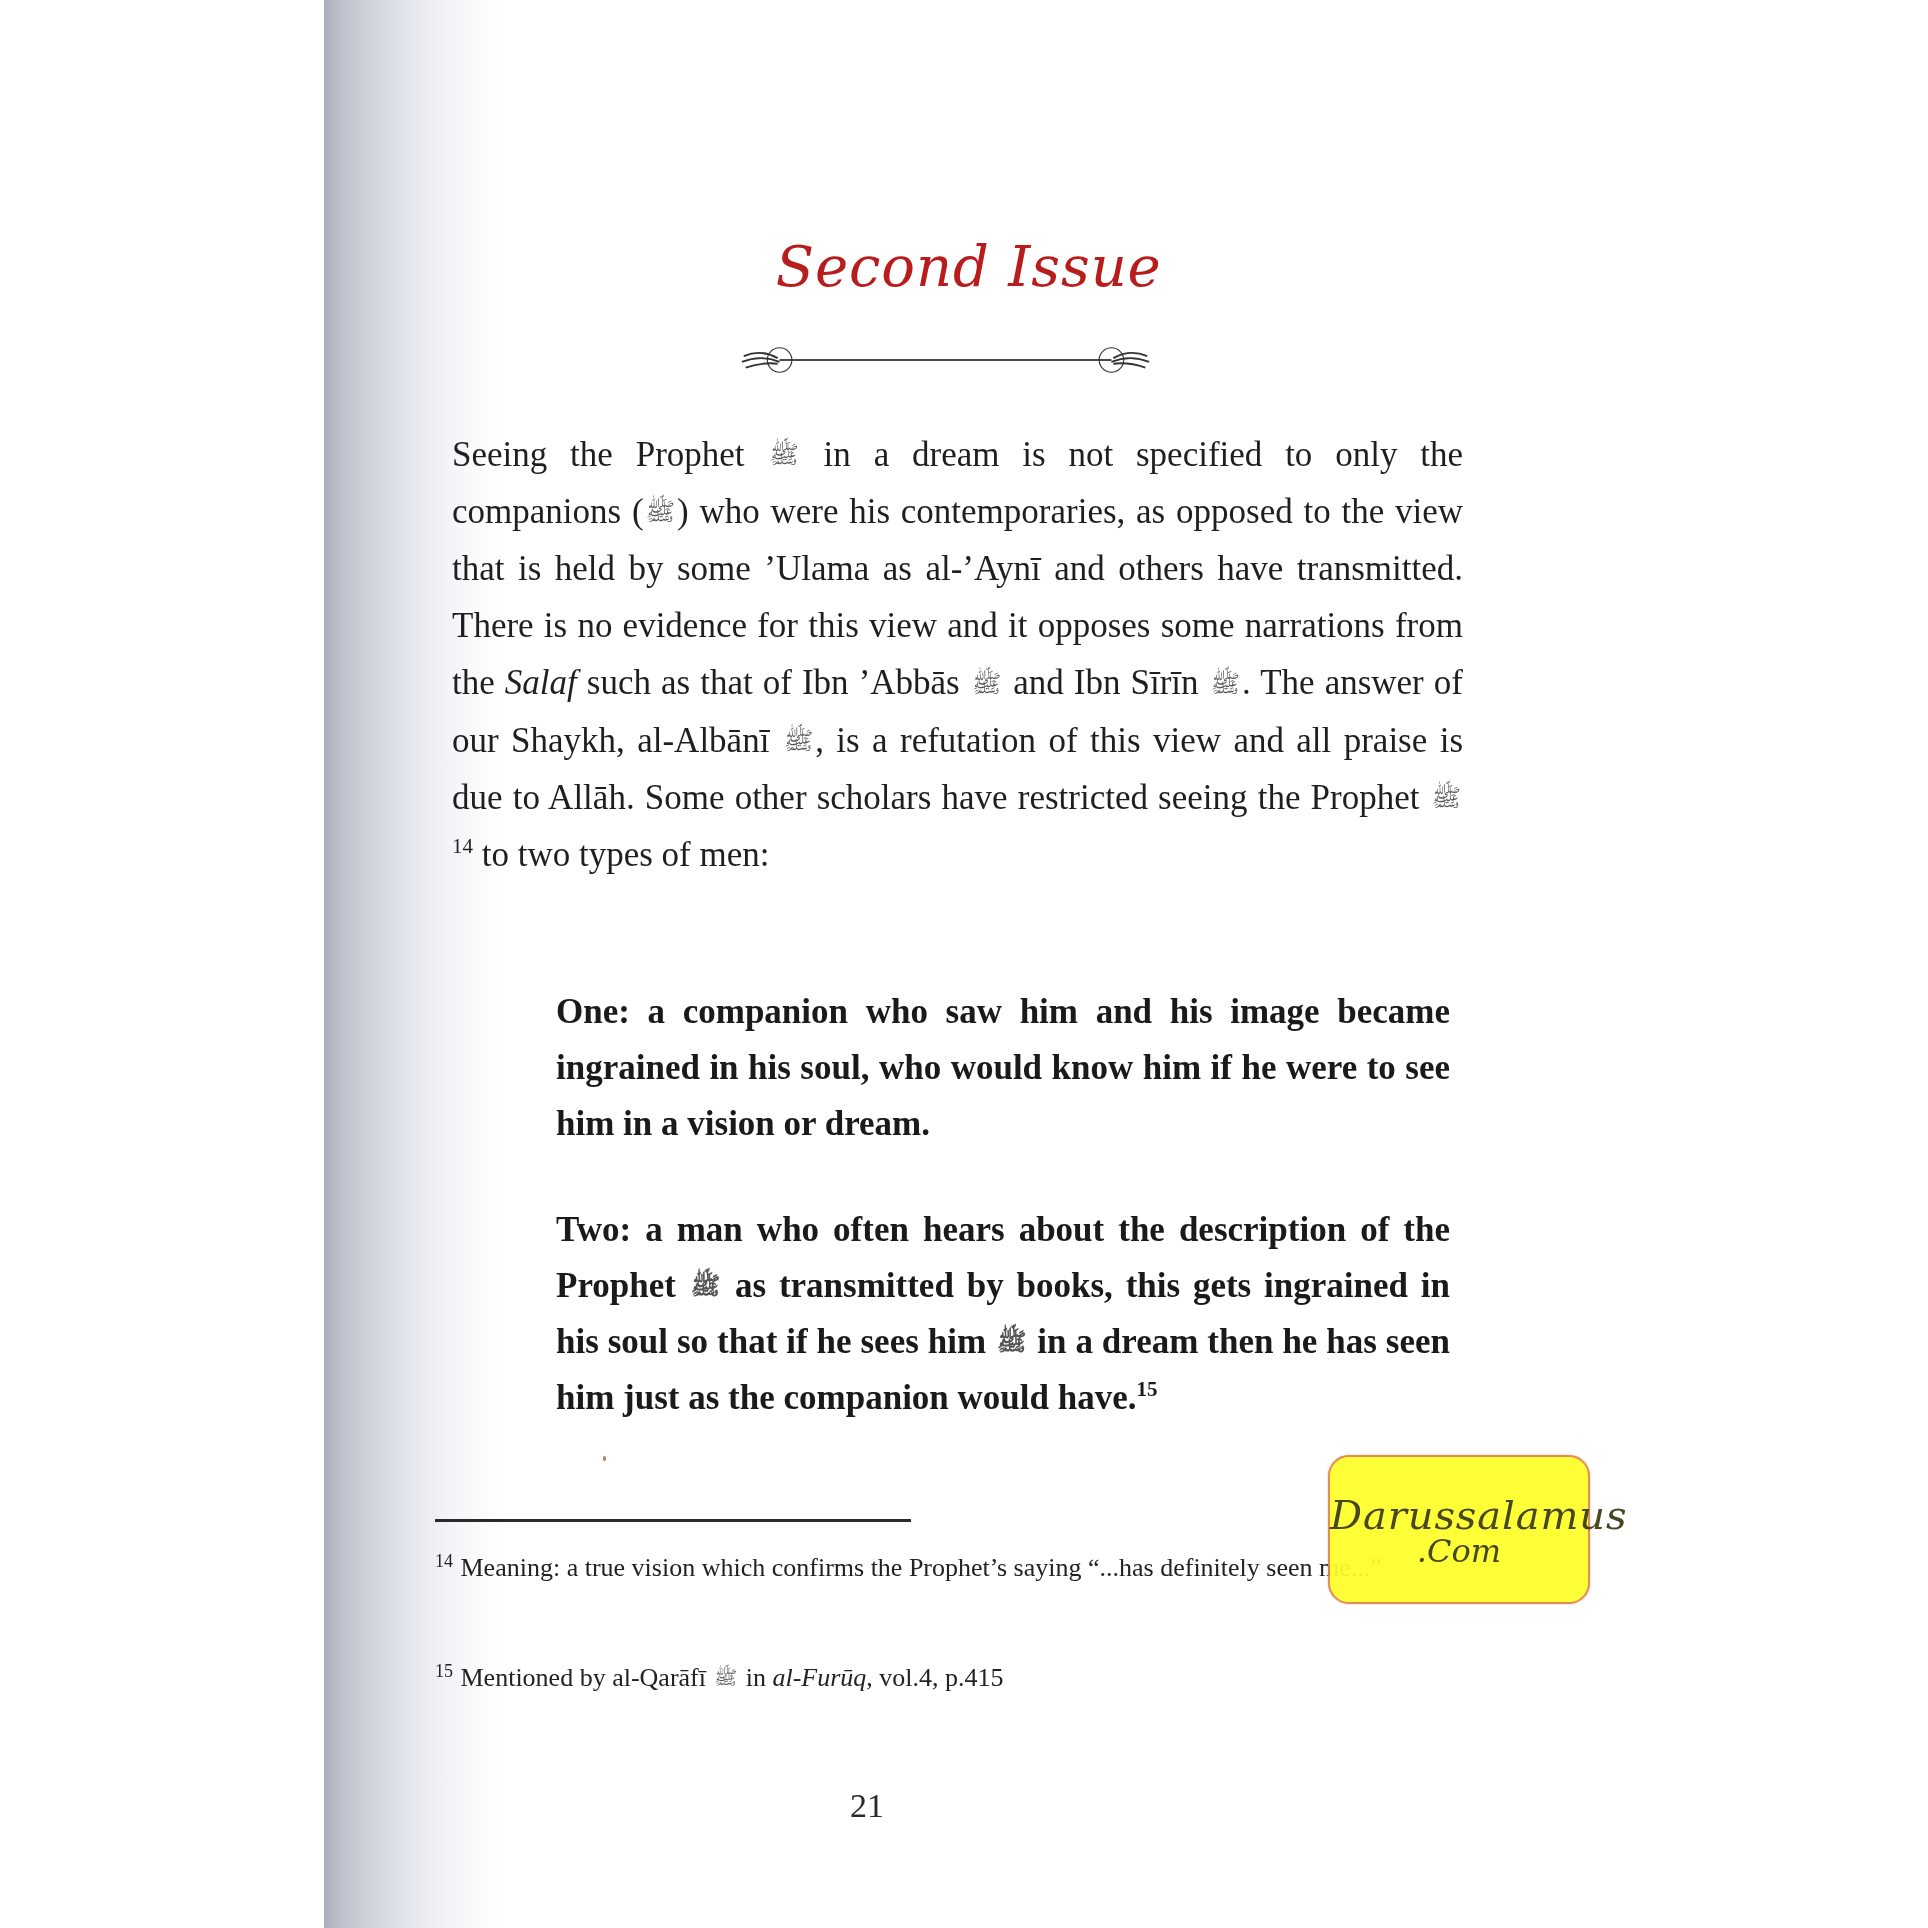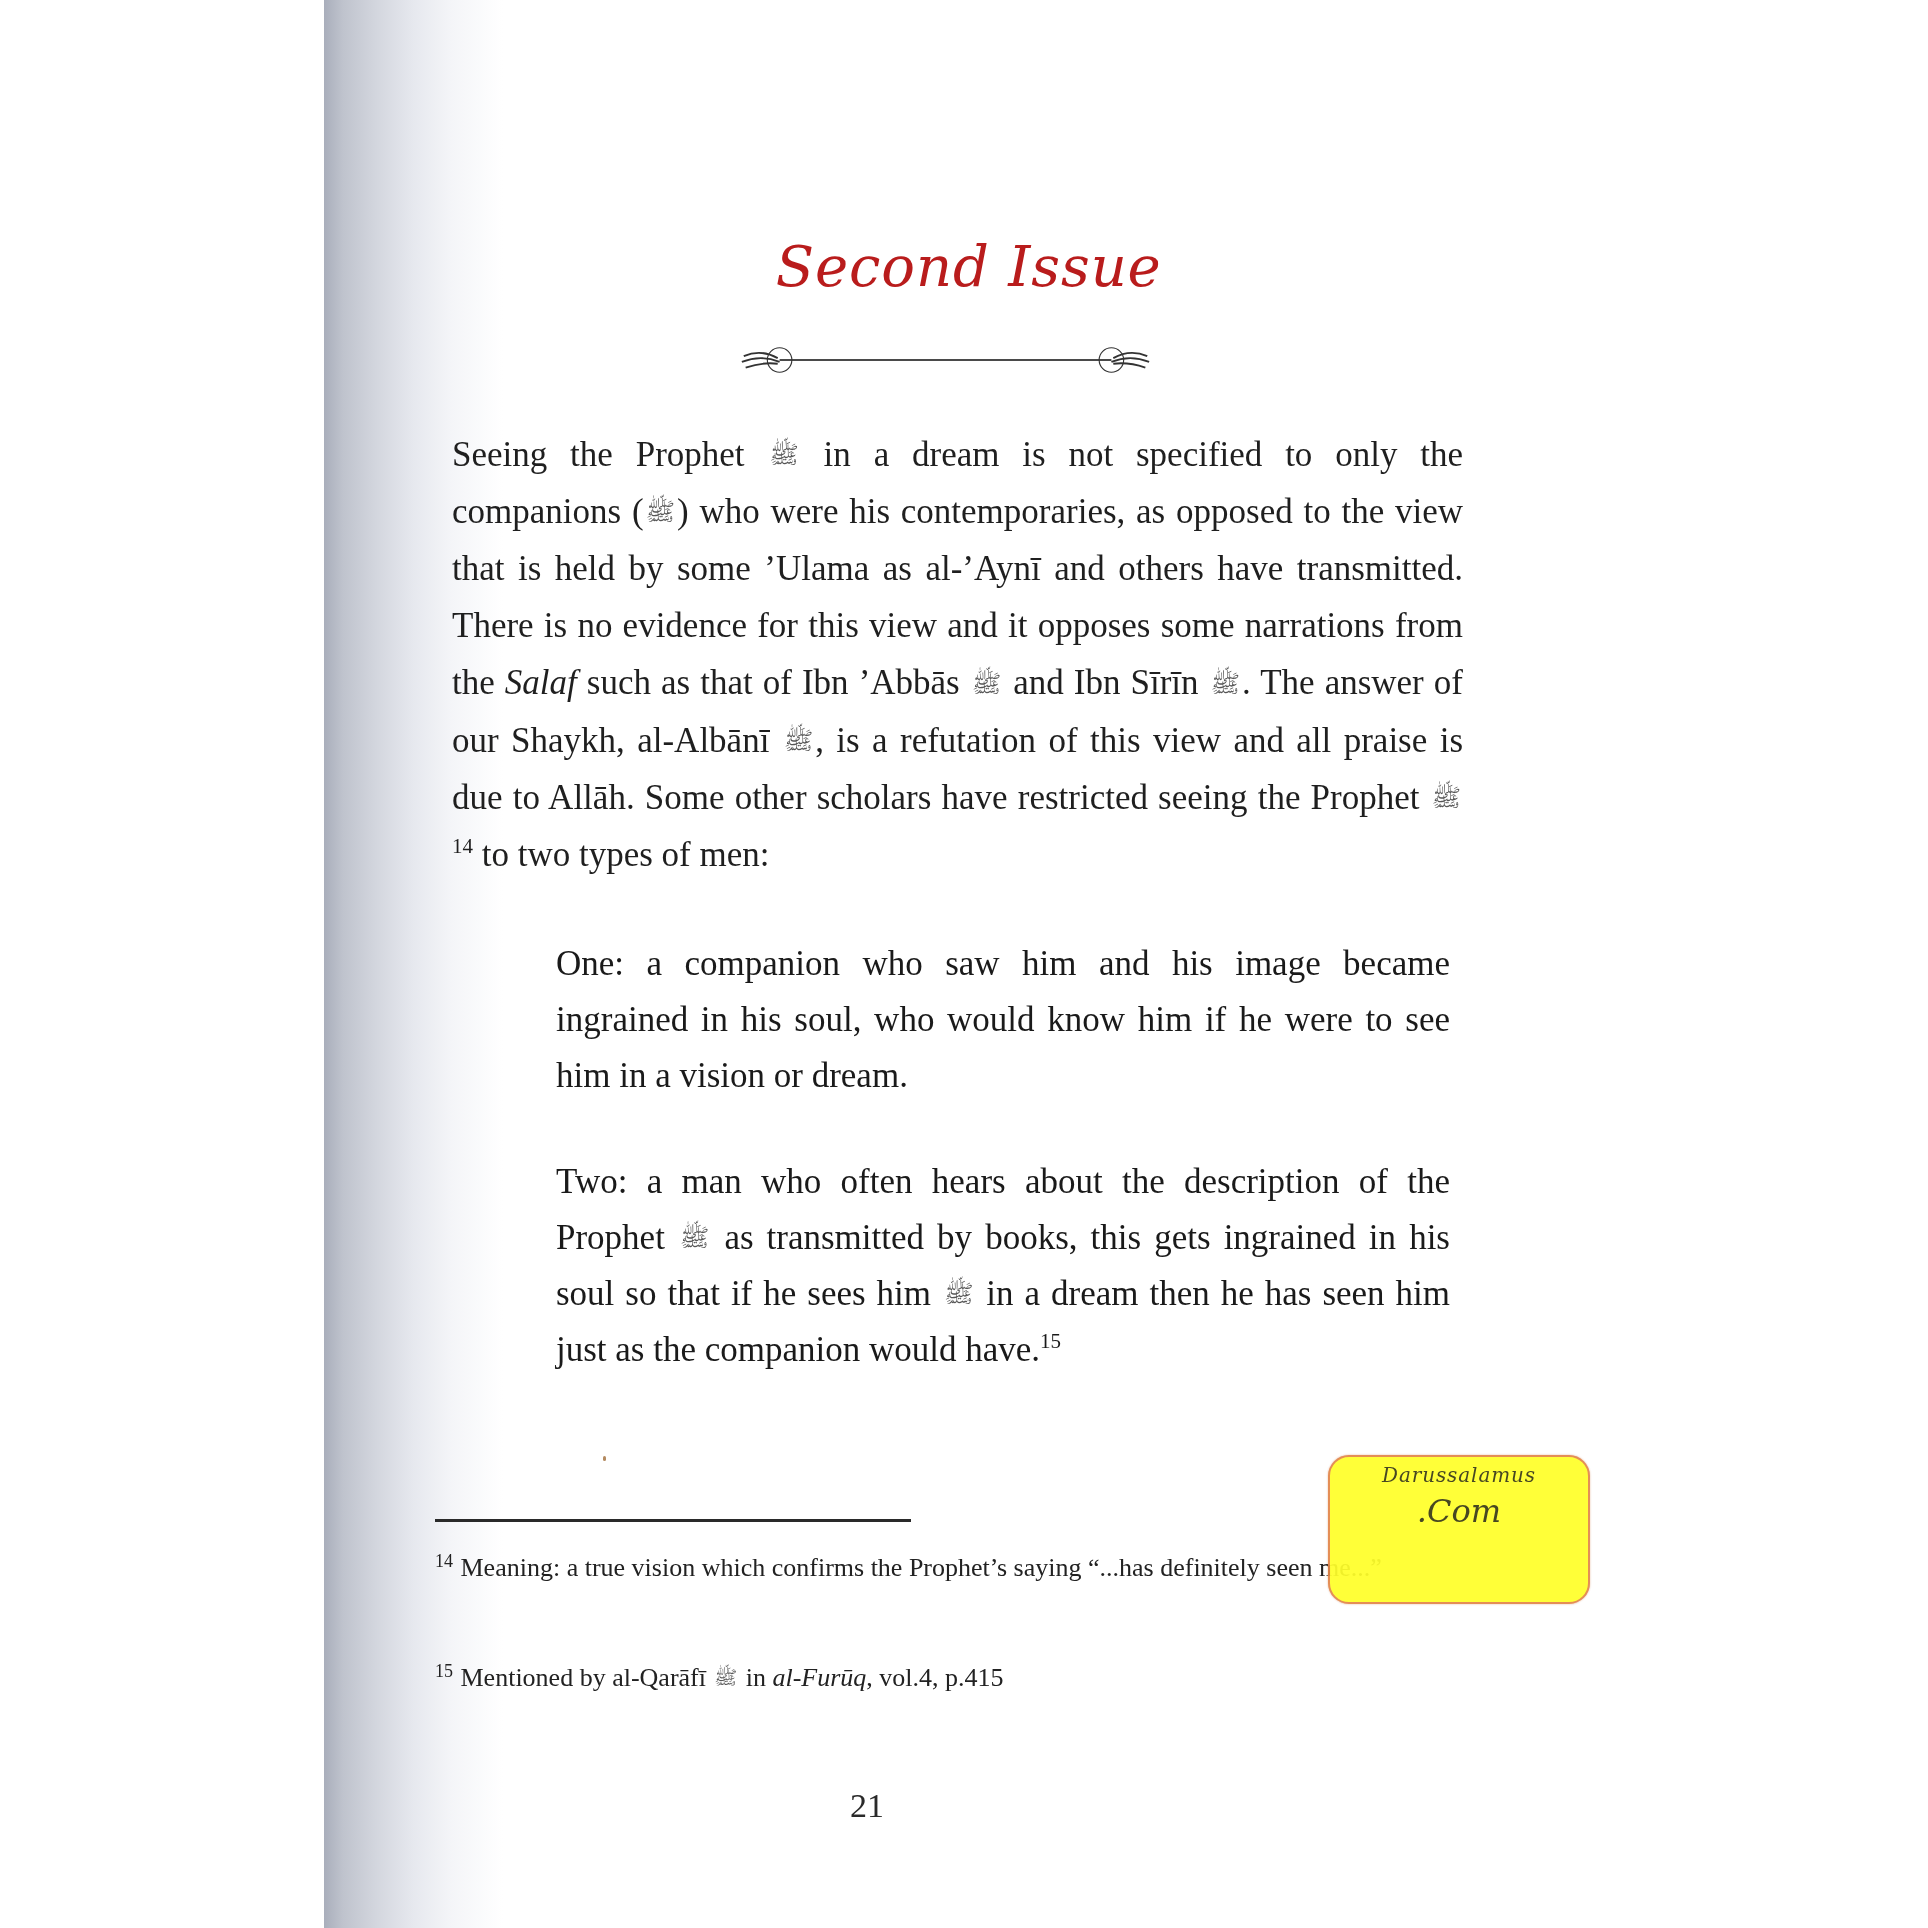--- a/index.html
+++ b/index.html
@@ -62,24 +62,25 @@
       text-align-last: left;
       color: #1f1f1f;
     }
     .body-para { top: 426px; }
     .quote {
       position: absolute;
       left: 556px;
       width: 894px;
       font-size: 35px;
       line-height: 56px;
-      font-weight: normal;
+      font-weight: bold;
       text-align: justify;
       text-align-last: left;
       color: #1a1a1a;
+      margin-top: 48px;
     }
     .quote-one { top: 936px; }
     .quote-two { top: 1154px; }
     .honorific {
       display: inline-block;
       font-size: 24.5px;
       color: #555;
       vertical-align: 2.8px;
       margin: 0 1.9px;
     }
@@ -131,21 +132,22 @@
       box-shadow: 0 0 1.9px rgba(200, 110, 60, 0.6);
       box-sizing: border-box;
       text-align: center;
       font-family: "DejaVu Serif", serif;
       font-style: italic;
       color: #3a3a12;
       opacity: 0.93;
     }
     .watermark .wm-line1 {
       display: block;
-      font-size: 20px;
+      margin-top: 40px;
+      font-size: 40px;
       line-height: 36px;
       letter-spacing: 0.9px;
     }
     .watermark .wm-line2 {
       display: block;
       font-size: 32px;
       line-height: 36px;
     }
     .speck {
       position: absolute;

